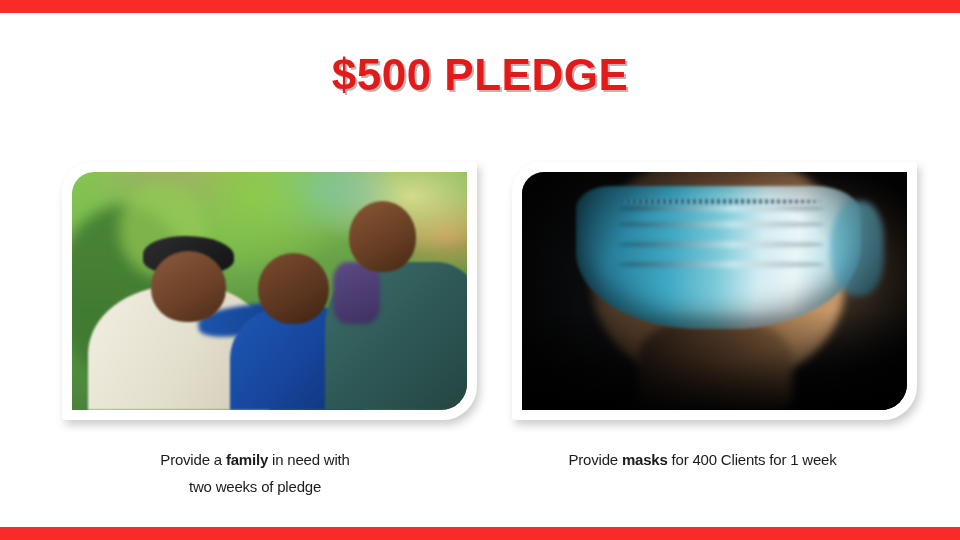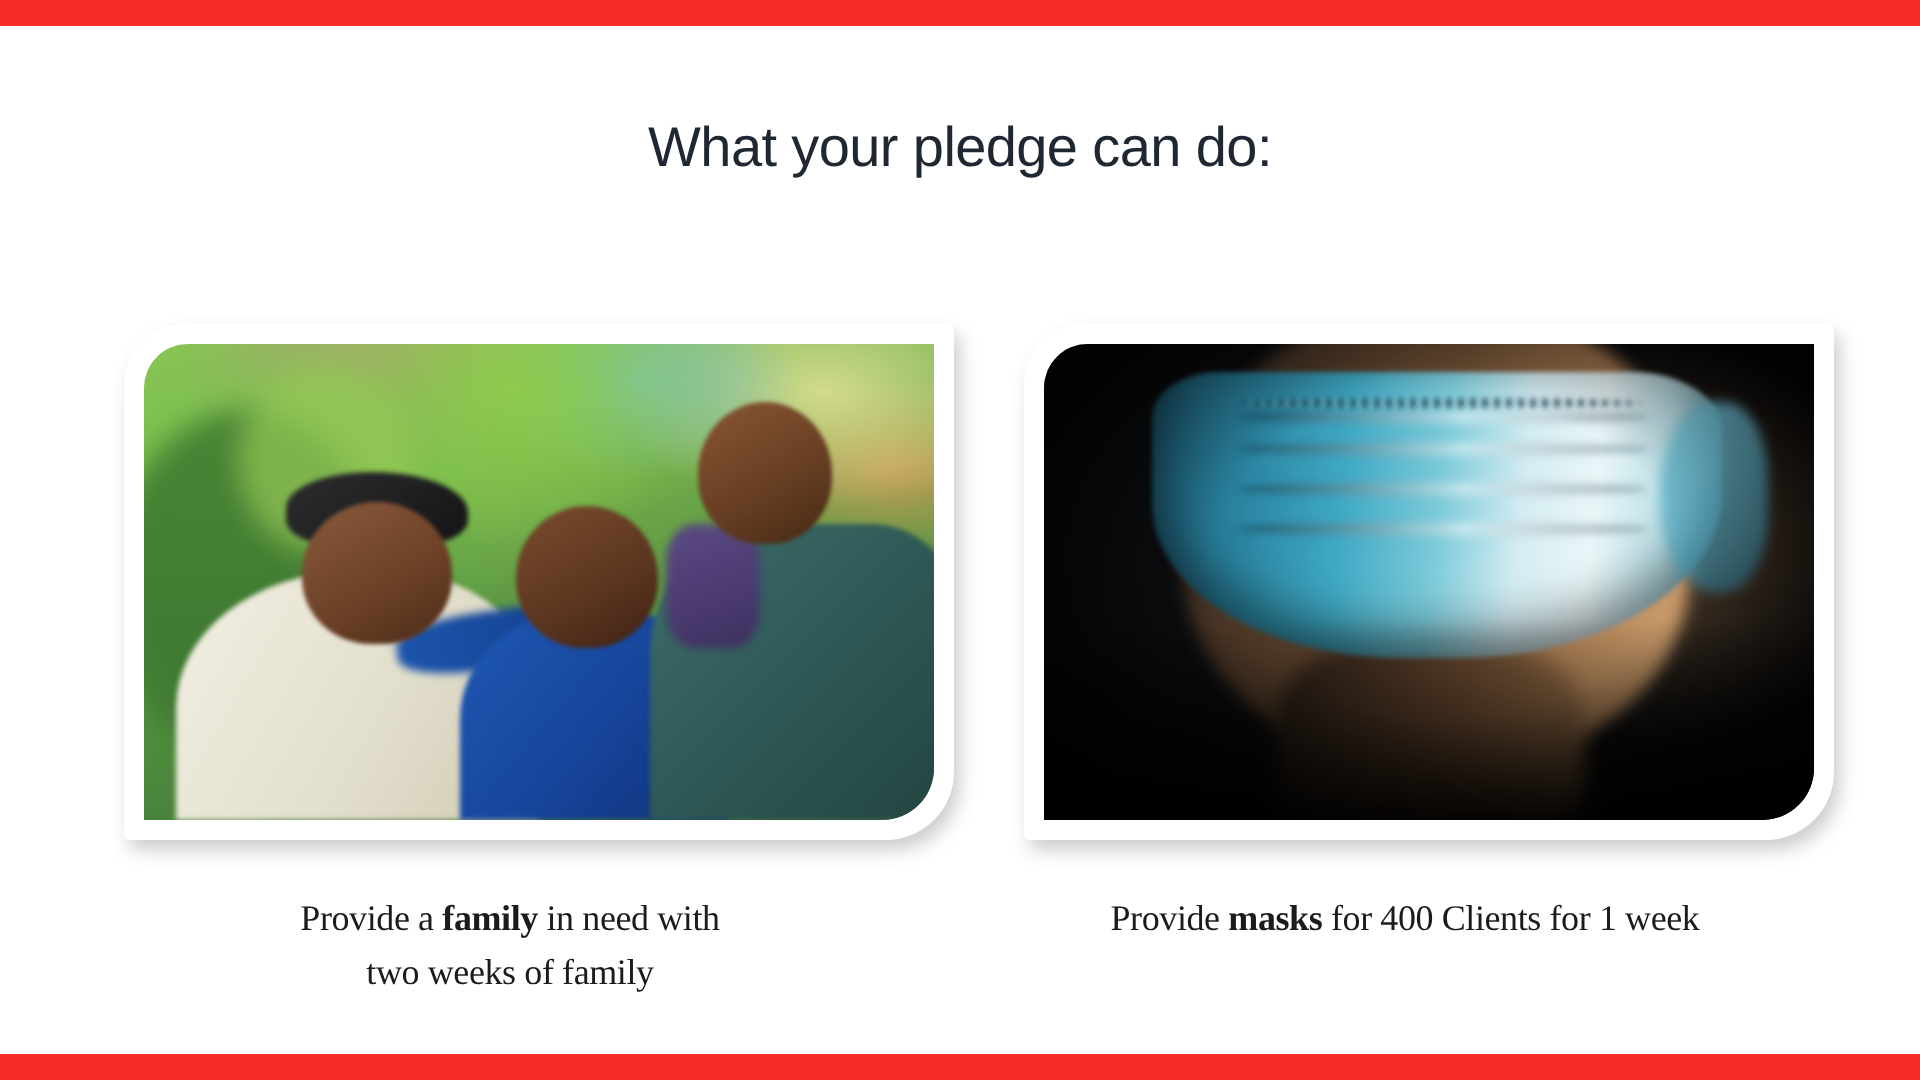--- a/index.html
+++ b/index.html
@@ -235,40 +235,40 @@
     background: linear-gradient(to top, rgba(0,0,0,0.92), rgba(0,0,0,0));
   }
   .mask-vignette {
     position: absolute; inset: 0;
     background: radial-gradient(ellipse 72% 80% at 52% 45%, rgba(0,0,0,0) 42%, rgba(0,0,0,0.88) 100%);
   }
 
   
   .caption {
     position: absolute;
-    font-family: Liberation Serif, serif;
-    font-size: 18px;
+    font-family: Liberation Sans, sans-serif;
+    font-size: 15px;
     line-height: 27px;
     color: #1b1b1b;
     text-align: center;
     letter-spacing: -0.2px;
   }
   .caption b { font-weight: bold; }
   .caption-left  { top: 446px; left: 62px;  width: 386px; }
   .caption-right { top: 446px; left: 500px; width: 405px; }
 </style>
 </head>
 <body>
 
 <div class="slide">
 
   <div class="bar bar-top"></div>
 
   <div class="heading">
-    <h2 class="subtitle">What your pledge can do:</h2>
+    <h1 class="title">$500 PLEDGE</h1>
   </div>
 
   <div class="card card-left">
     <div class="photo photo-family">
       <div class="fam-leaf-a"></div>
       <div class="fam-leaf-b"></div>
       <div class="fam-girl-hair"></div>
       <div class="fam-mom-body"></div>
       <div class="fam-boy-arm"></div>
       <div class="fam-boy-body"></div>
@@ -276,21 +276,21 @@
       <div class="fam-girl-scarf"></div>
       <div class="fam-mom-hat"></div>
       <div class="fam-mom-head"></div>
       <div class="fam-boy-head"></div>
       <div class="fam-girl-head"></div>
     </div>
   </div>
 
   <div class="caption caption-left">
     <span>Provide a </span><b>family</b><span> in need with</span><br>
-    <span>two weeks of family</span>
+    <span>two weeks of pledge</span>
   </div>
 
   <div class="card card-right">
     <div class="photo photo-mask">
       <div class="mask-face"></div>
       <div class="mask-neck"></div>
       <div class="mask-body">
         <div class="mask-stitch"></div>
         <div class="mask-pleat p1"></div>
         <div class="mask-pleat p2"></div>

